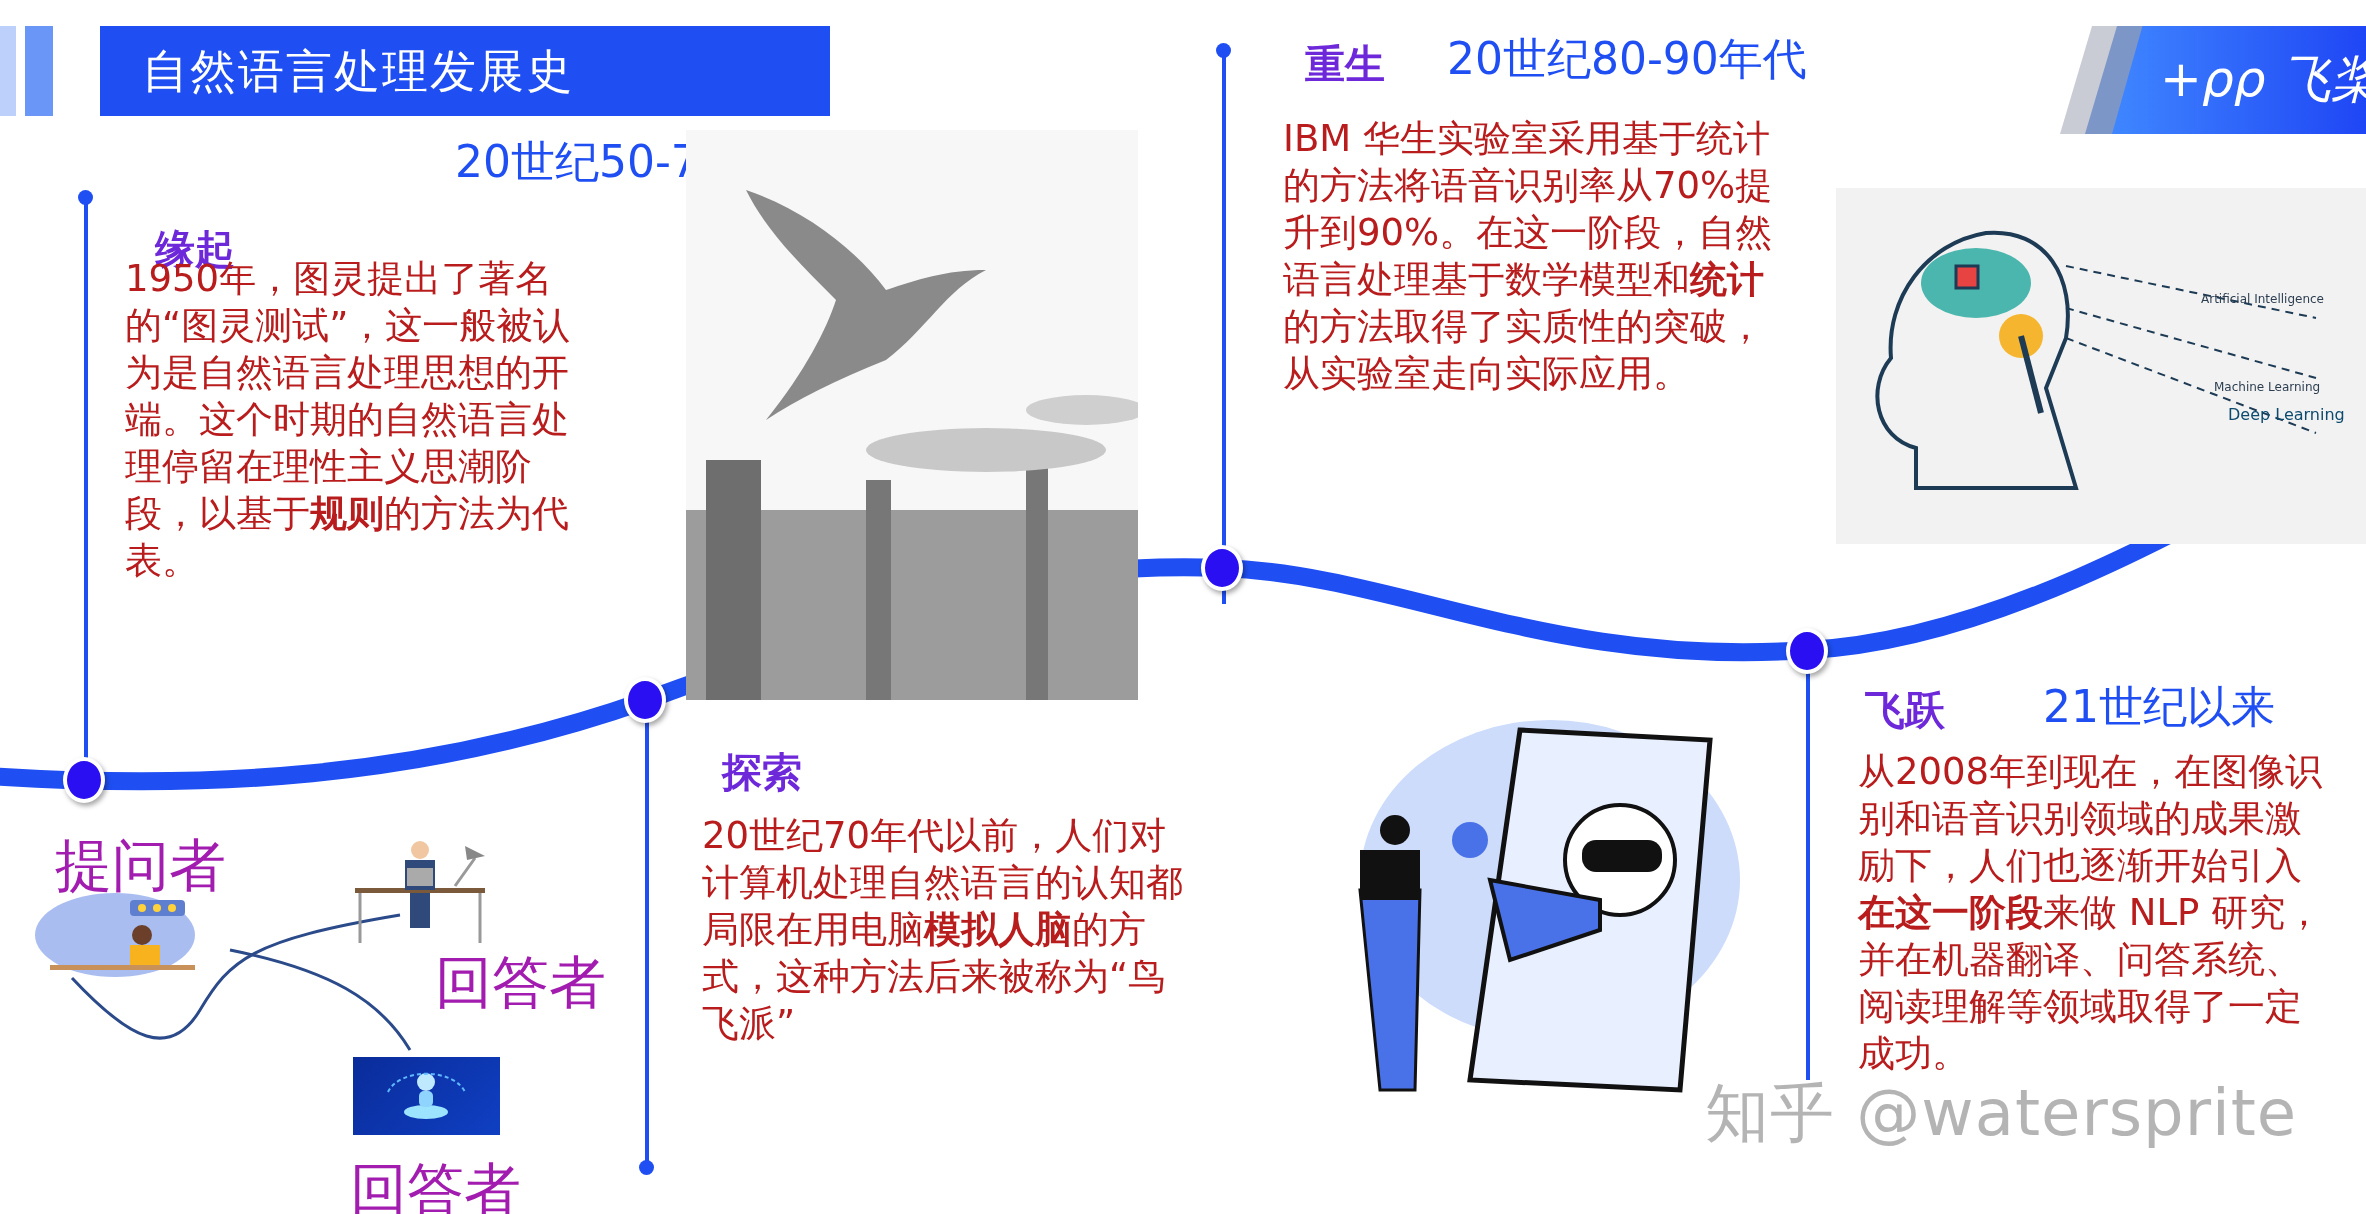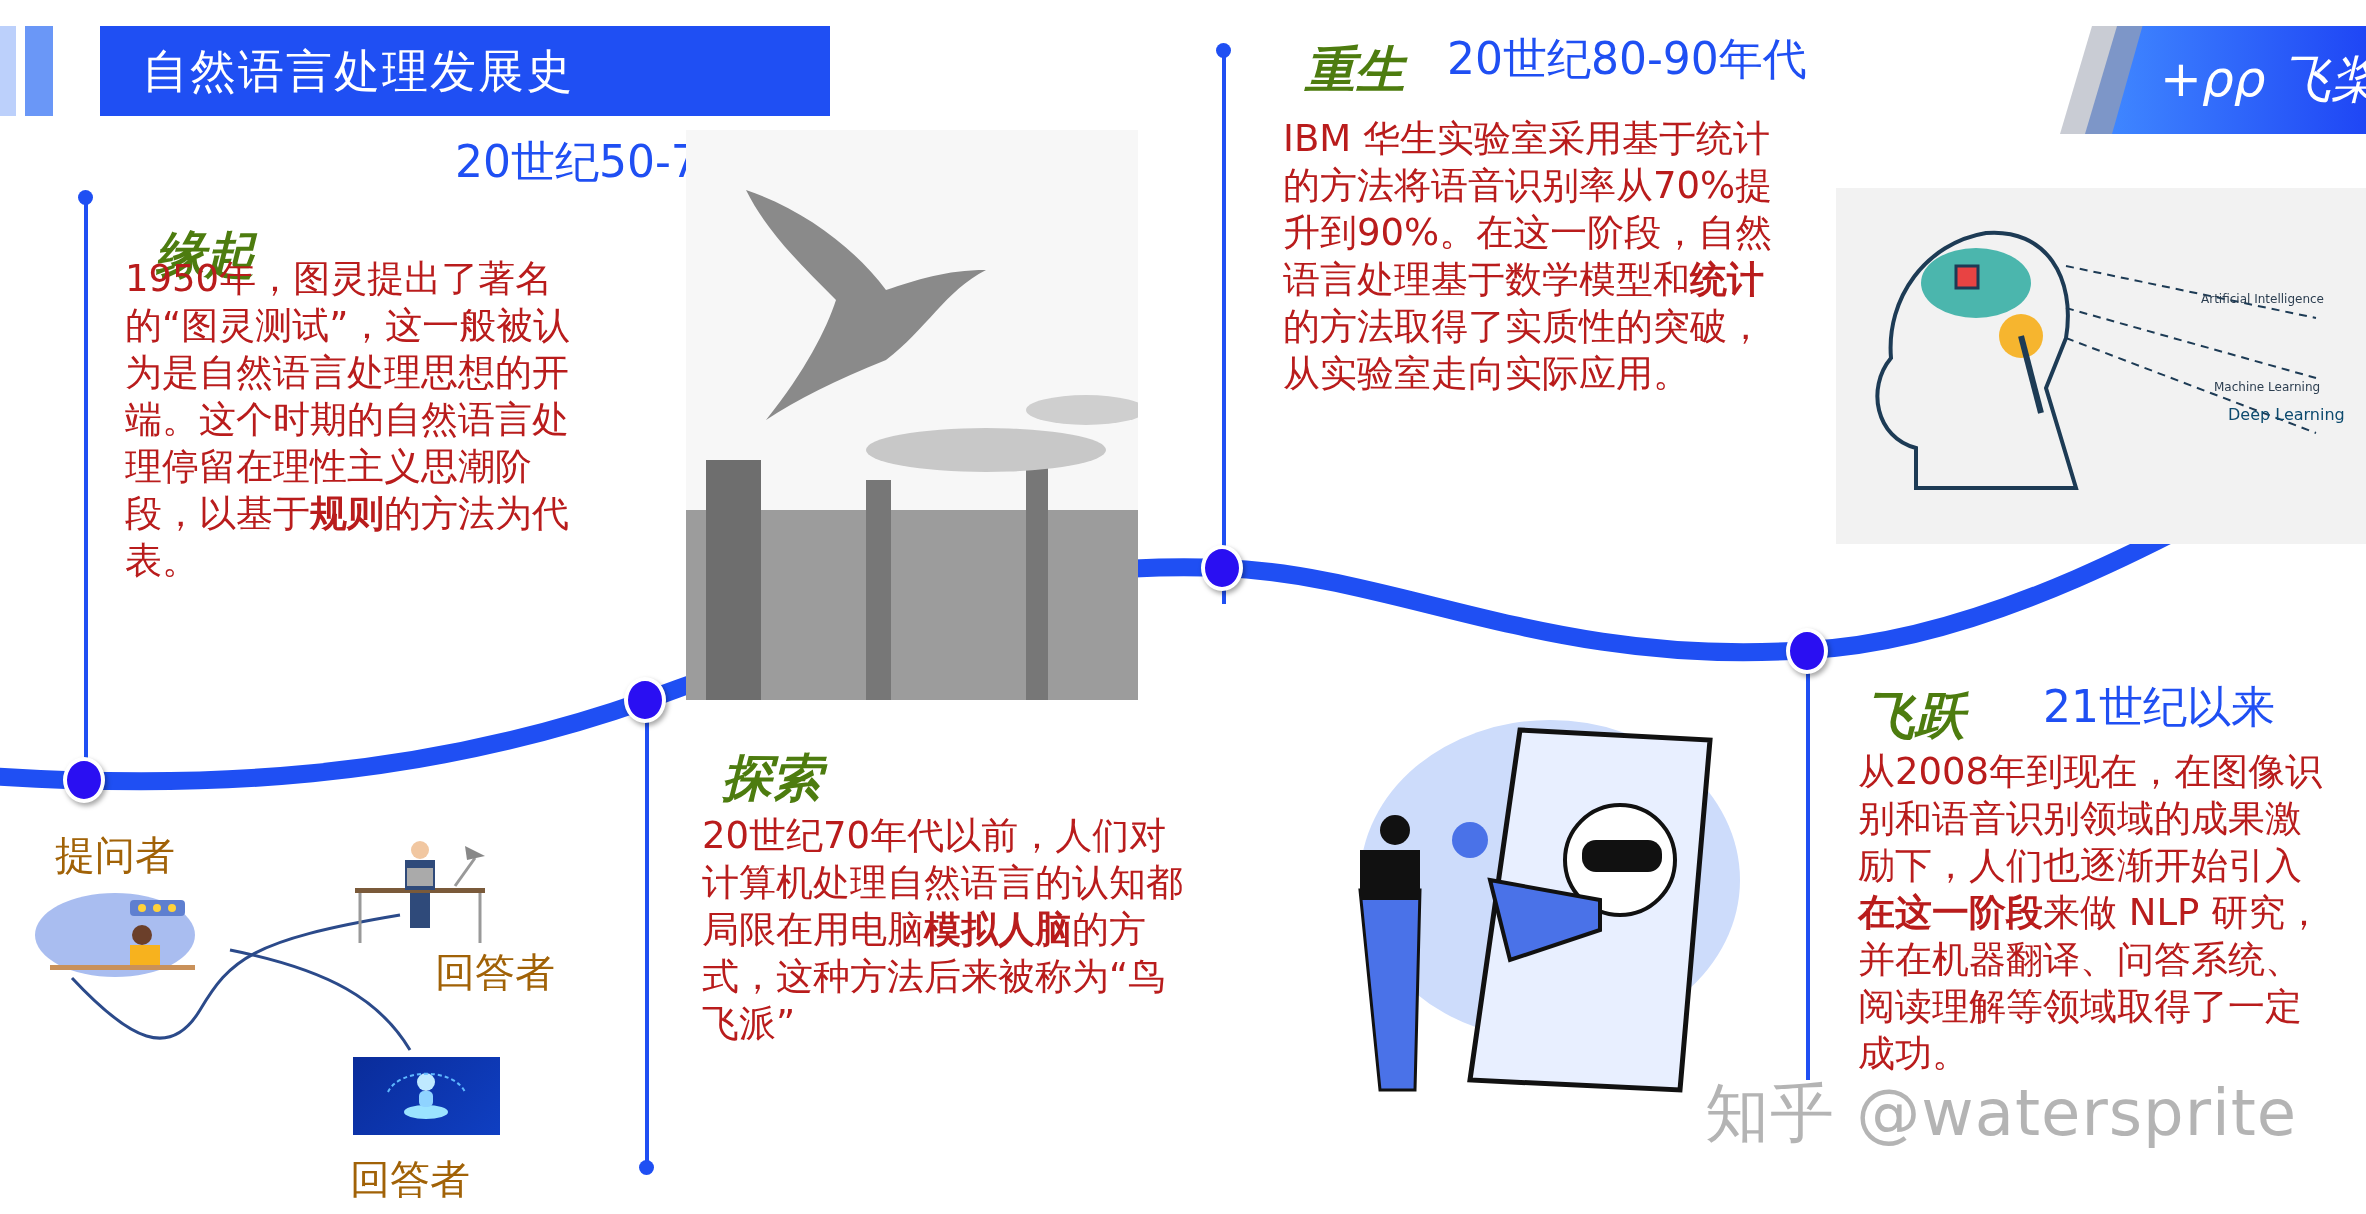--- a/index.html
+++ b/index.html
@@ -5,28 +5,28 @@
   html, body { margin:0; padding:0; background:#ffffff; }
   body { width:2366px; height:1214px; position:relative; overflow:hidden;
          font-family:"DejaVu Sans","Liberation Sans",sans-serif; color:#111; }
   .abs { position:absolute; }
   .title-bar { left:100px; top:26px; width:730px; height:90px; background:#1f4ff3; }
   .title-text { left:142px; top:26px; height:90px; line-height:90px; color:#fff;
                 font-size:46px; font-weight:normal; letter-spacing:2px; white-space:nowrap; }
   .deco1 { left:0; top:26px; width:16px; height:90px; background:#bcd0fb; }
   .deco2 { left:25px; top:26px; width:28px; height:90px; background:#6a97f7; }
   .era { color:#1f4ff3; font-size:44px; white-space:nowrap; }
-  .head { font-size:50px; font-weight:bold; color:#4d7c0f; white-space:nowrap;font-style:italic; }
+  .head { font-size:40px; font-weight:bold; color:#6d28d9; white-space:nowrap; }
   .body-text { font-size:37px; line-height:47px; color:#b91c1c; }
   .body-text b { font-weight:bold; }
   .vline { width:4px; background:#1f4ff3; }
   .enddot { width:15px; height:15px; border-radius:50%; background:#1f4ff3; }
   .node { width:34px; height:38px; border-radius:50%; background:#2a0ff2;
           border:4px solid #fff; box-shadow:2px 3px 5px rgba(0,0,0,.35); }
-  .label-cn { font-size:40px; color:#a16207; white-space:nowrap; }
+  .label-cn { font-size:57px; color:#a21caf; white-space:nowrap; }
   .logo-grey { left:2060px; top:26px; width:80px; height:108px; background:#c9ccd4;
                clip-path:polygon(40% 0,100% 0,60% 100%,0 100%); }
   .logo-mid { left:2085px; top:26px; width:80px; height:108px; background:#7d96c8;
               clip-path:polygon(40% 0,100% 0,60% 100%,0 100%); }
   .logo-blue { left:2112px; top:26px; width:254px; height:108px;
                background:linear-gradient(90deg,#3f86ff,#1f46f5);
                clip-path:polygon(12% 0,100% 0,100% 100%,0 100%); }
   .logo-text { left:2160px; top:44px; height:70px; line-height:70px; color:#fff;
                font-size:50px; white-space:nowrap; font-style:italic; }
   .photo { background:#f4f4f4; }

